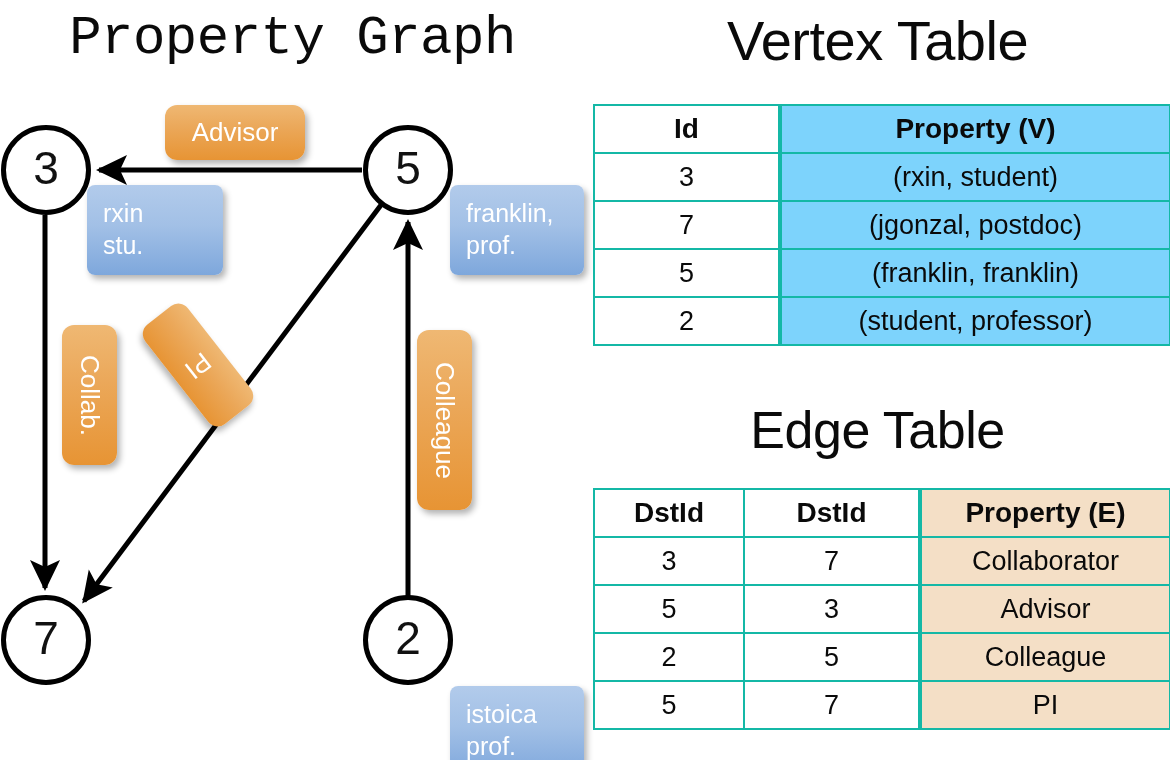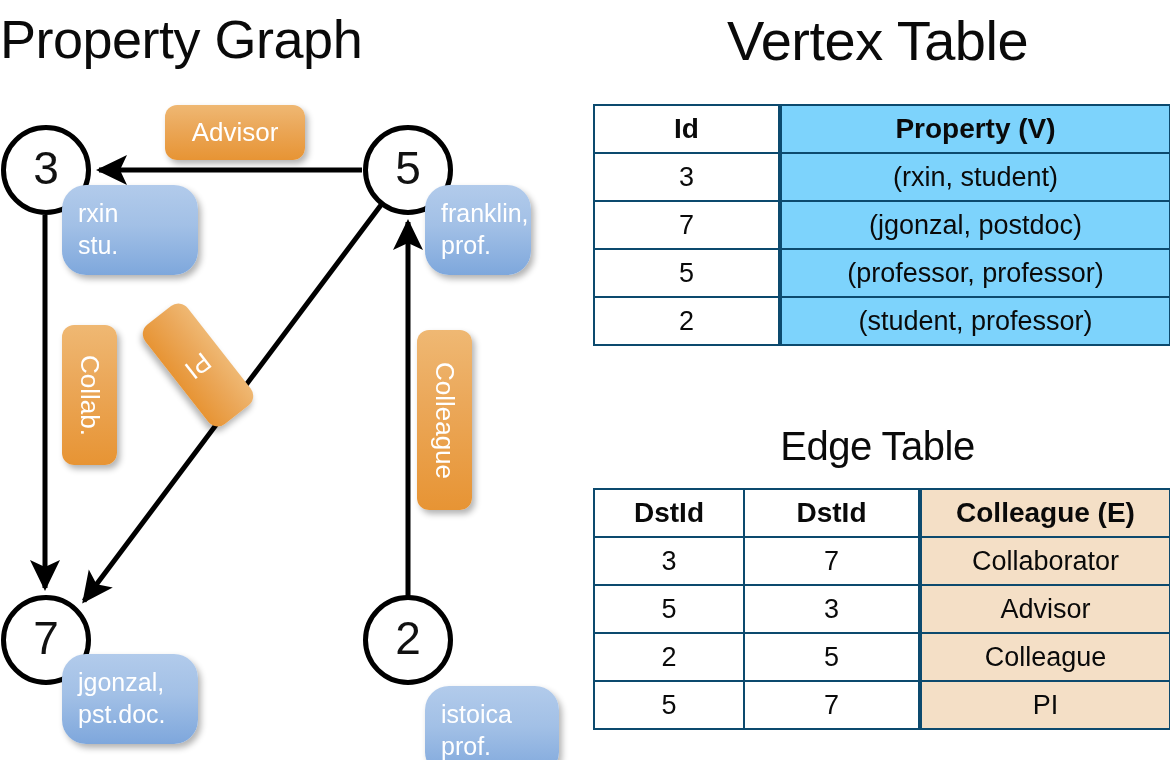--- a/index.html
+++ b/index.html
@@ -20,32 +20,33 @@
   .title {
     position: absolute;
     font-family: "Liberation Sans", sans-serif;
     font-weight: 300;
     color: #0a0a0a;
     white-space: nowrap;
     letter-spacing: -0.5px;
   }
   #title-property-graph {
     left: 0; top: 8px; width: 585px;
+    text-align: center;
     font-size: 54px;
+    font-family: Liberation Mono, monospace;
   }
   #title-vertex-table {
     left: 585px; top: 8px; width: 585px;
     text-align: center;
     font-size: 56px;
   }
   #title-edge-table {
     left: 585px; top: 400px; width: 585px;
     text-align: center;
-    font-size: 40px;
-    margin-top: 24px;
+    font-size: 52px;
   }
 
   
   #graph-panel {
     position: absolute;
     left: 0; top: 0; width: 585px; height: 760px;
   }
   #graph-edges {
     position: absolute;
     left: 0; top: 0; width: 585px; height: 760px;
@@ -65,31 +66,32 @@
     font-weight: 300;
     line-height: 1;
     color: #111;
     z-index: 3;
   }
   .node span { transform: translateY(-2px); }
 
   
   .vbox {
     position: absolute;
-    border-radius: 24px;
+    border-radius: 8px;
     background: linear-gradient(to bottom, #b2cbeb 0%, #a2c0e6 45%, #7ea7dc 100%);
     box-shadow: 3px 4px 6px rgba(0,0,0,0.30);
     color: #ffffff;
     font-size: 25px;
     font-weight: 300;
     line-height: 1.28;
     padding: 12px 14px 12px 16px;
     box-sizing: border-box;
     z-index: 4;
     overflow: hidden;
+    margin-left: 25px;
   }
 
   
   .ebox {
     position: absolute;
     border-radius: 12px;
     background: linear-gradient(to bottom, #efb873 0%, #eba85a 40%, #e79434 100%);
     box-shadow: 3px 4px 6px rgba(0,0,0,0.30);
     color: #ffffff;
     font-size: 26px;
@@ -108,21 +110,21 @@
   }
 
   
   .tbl {
     position: absolute;
     border-collapse: collapse;
     table-layout: fixed;
     font-family: "Liberation Sans", sans-serif;
   }
   .tbl td {
-    border: 2px solid #0c4a6e;
+    border: 2px solid #14b8a6;
     text-align: center;
     font-weight: 300;
     font-size: 27px;
     color: #0a0a0a;
     padding: 0;
     height: 46px;
     vertical-align: middle;
     margin-left: 16px;
   }
   .tbl td.hdr {
@@ -176,29 +178,25 @@
   </div>
   <div class="node" style="left:363px; top:595px;">
     <span>2</span>
   </div>
 
   <div class="vbox" style="left:62px;  top:185px; width:136px; height:90px;">
     <div>rxin</div>
     <div>stu.</div>
   </div>
 
-  <div class="vbox" style="left:425px; top:185px; width:106px; height:90px;">
+  <div class="vbox" style="left:425px; top:185px; width:134px; height:90px;">
     <div>franklin,</div>
     <div>prof.</div>
   </div>
 
-  <div class="vbox" style="left:62px;  top:654px; width:136px; height:90px;">
-    <div>jgonzal,</div>
-    <div>pst.doc.</div>
-  </div>
 
   <div class="vbox" style="left:425px; top:686px; width:134px; height:90px;">
     <div>istoica</div>
     <div>prof.</div>
   </div>
 
   <div class="ebox" style="left:165px; top:105px; width:140px; height:55px;">
     <span>Advisor</span>
   </div>
 
@@ -230,42 +228,42 @@
     <tr>
       <td>3</td>
       <td class="propcol-v sep-left">(rxin, student)</td>
     </tr>
     <tr>
       <td>7</td>
       <td class="propcol-v sep-left">(jgonzal, postdoc)</td>
     </tr>
     <tr>
       <td>5</td>
-      <td class="propcol-v sep-left">(professor, professor)</td>
+      <td class="propcol-v sep-left">(franklin, franklin)</td>
     </tr>
     <tr>
       <td>2</td>
       <td class="propcol-v sep-left">(student, professor)</td>
     </tr>
   </tbody>
 </table>
 
 <div class="title" id="title-edge-table">Edge Table</div>
 
 <table class="tbl" id="edge-table">
   <colgroup>
       <col class="c-src">
       <col class="c-dst">
       <col class="c-prop">
     </colgroup>
   <tbody>
     <tr>
       <td class="hdr">DstId</td>
       <td class="hdr">DstId</td>
-      <td class="hdr propcol-e sep-left">Colleague (E)</td>
+      <td class="hdr propcol-e sep-left">Property (E)</td>
     </tr>
     <tr>
       <td>3</td>
       <td>7</td>
       <td class="propcol-e sep-left">Collaborator</td>
     </tr>
     <tr>
       <td>5</td>
       <td>3</td>
       <td class="propcol-e sep-left">Advisor</td>

